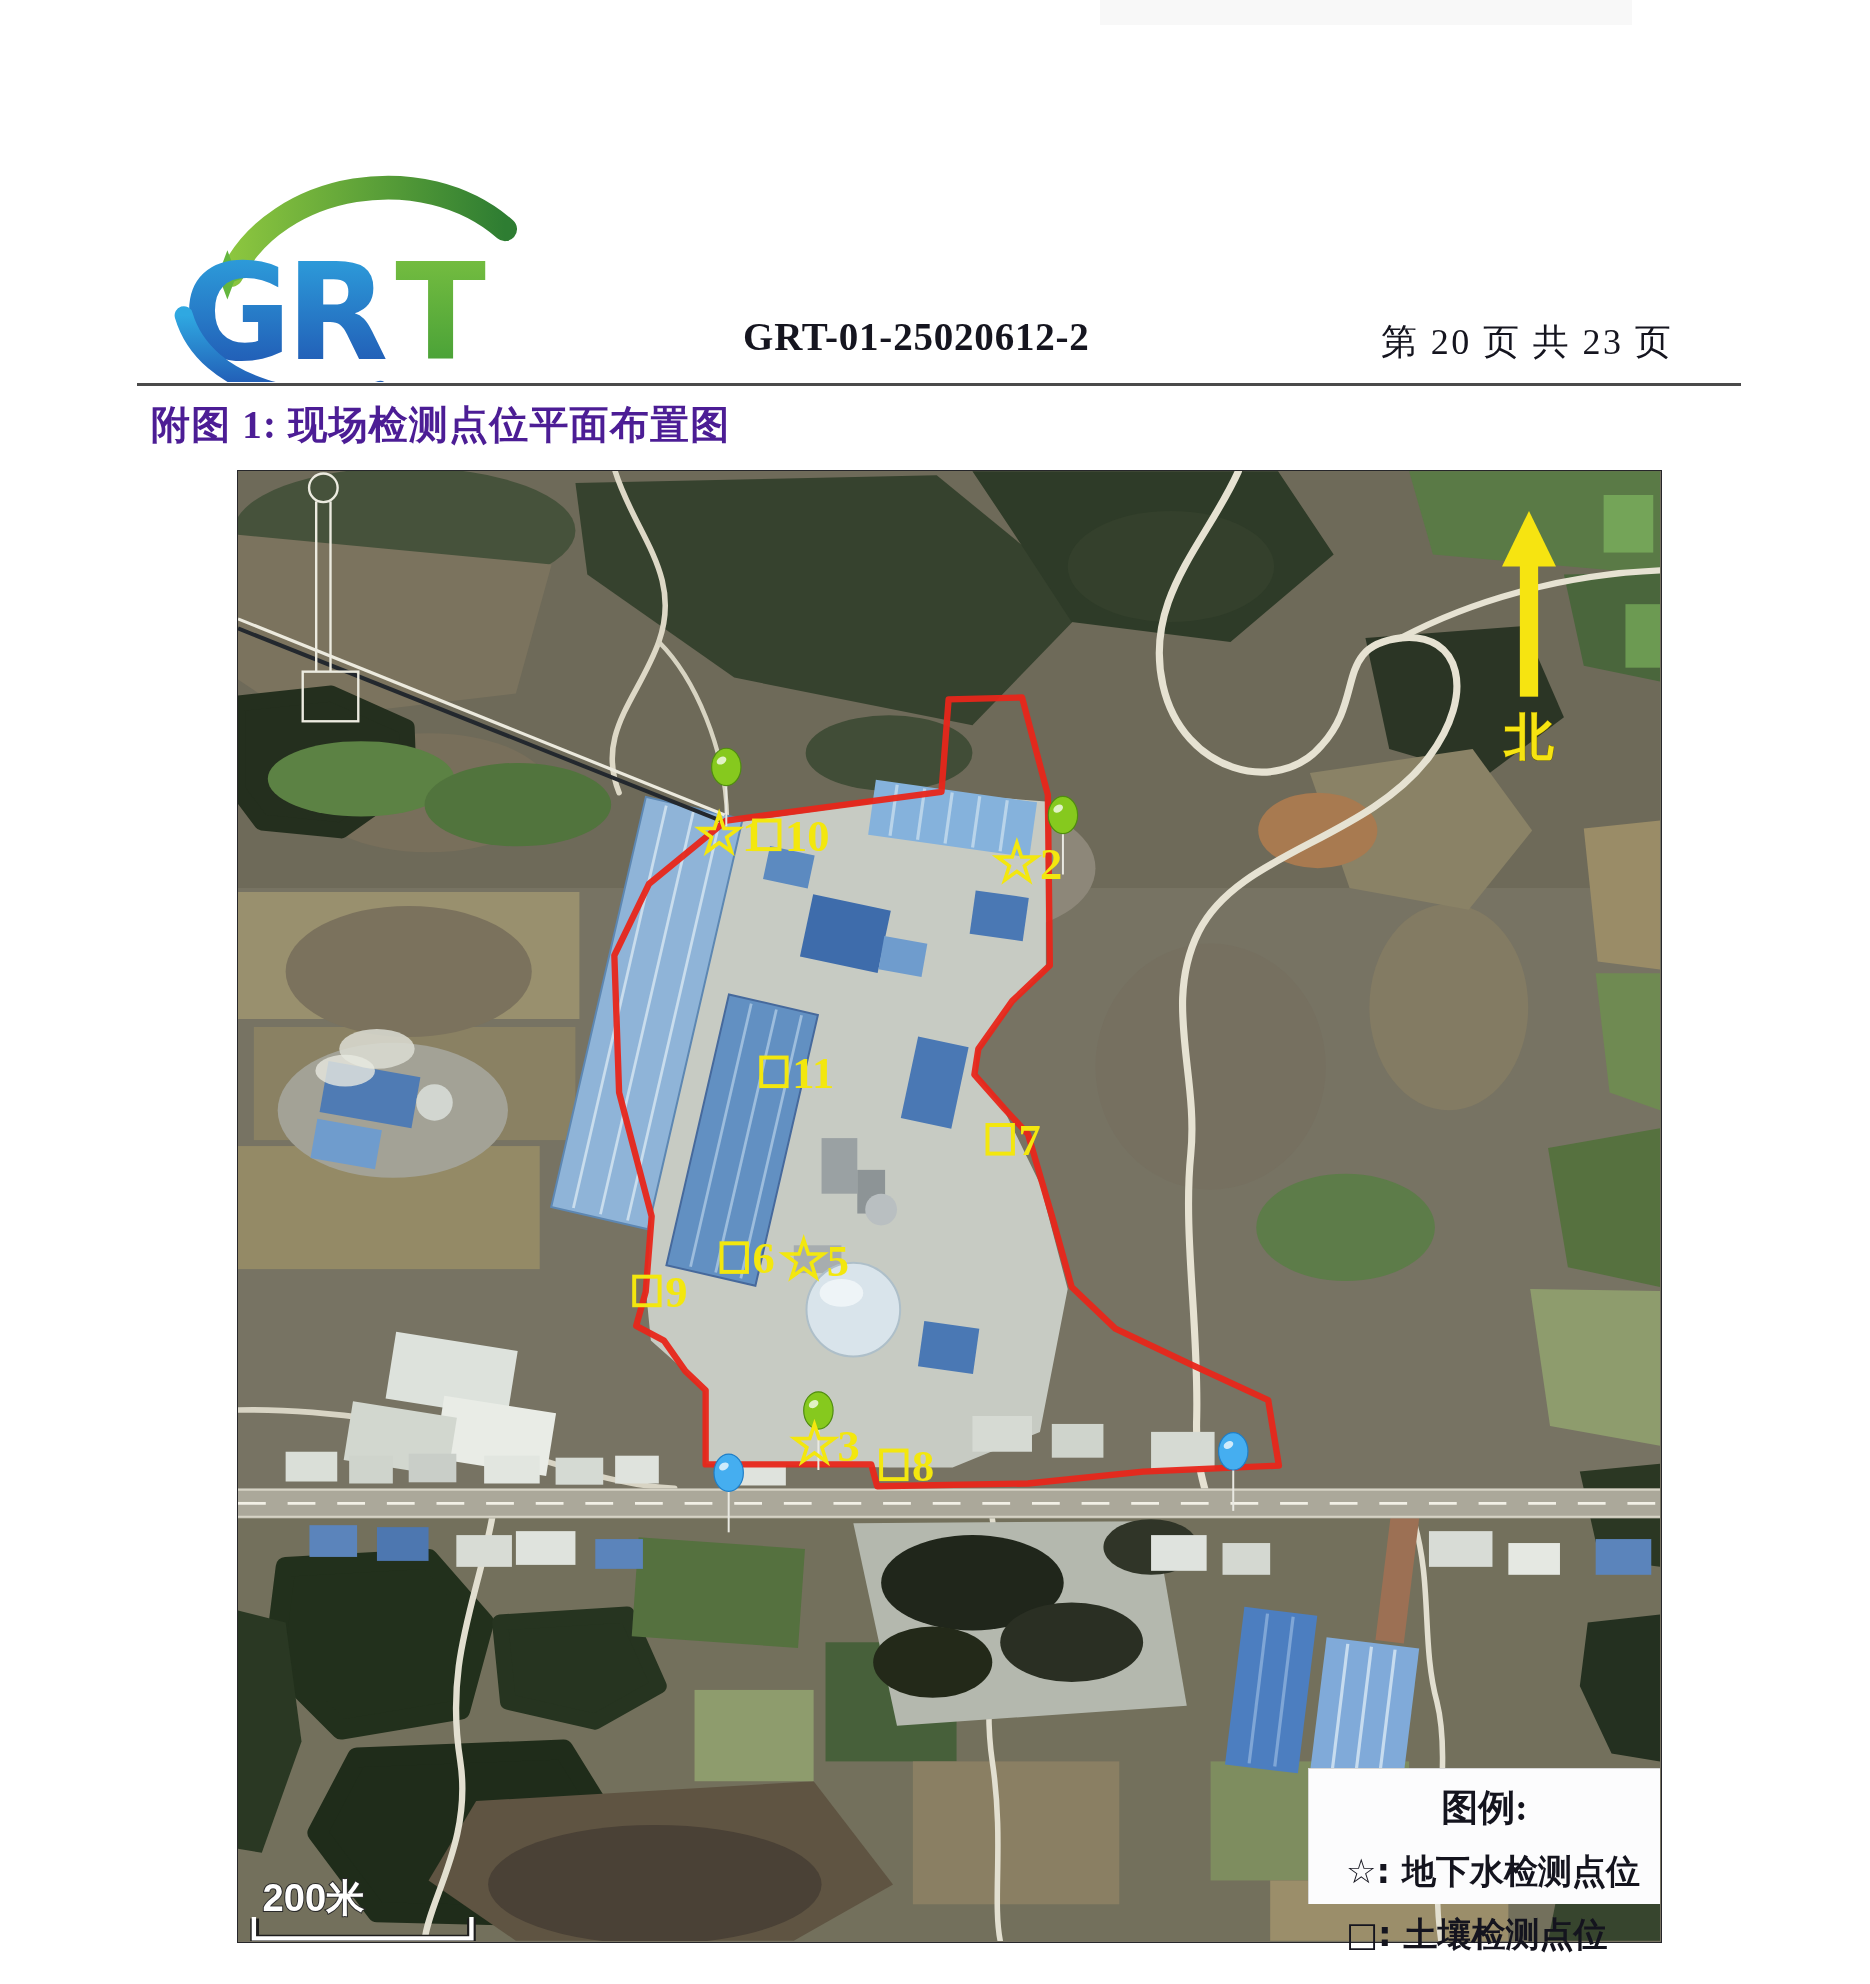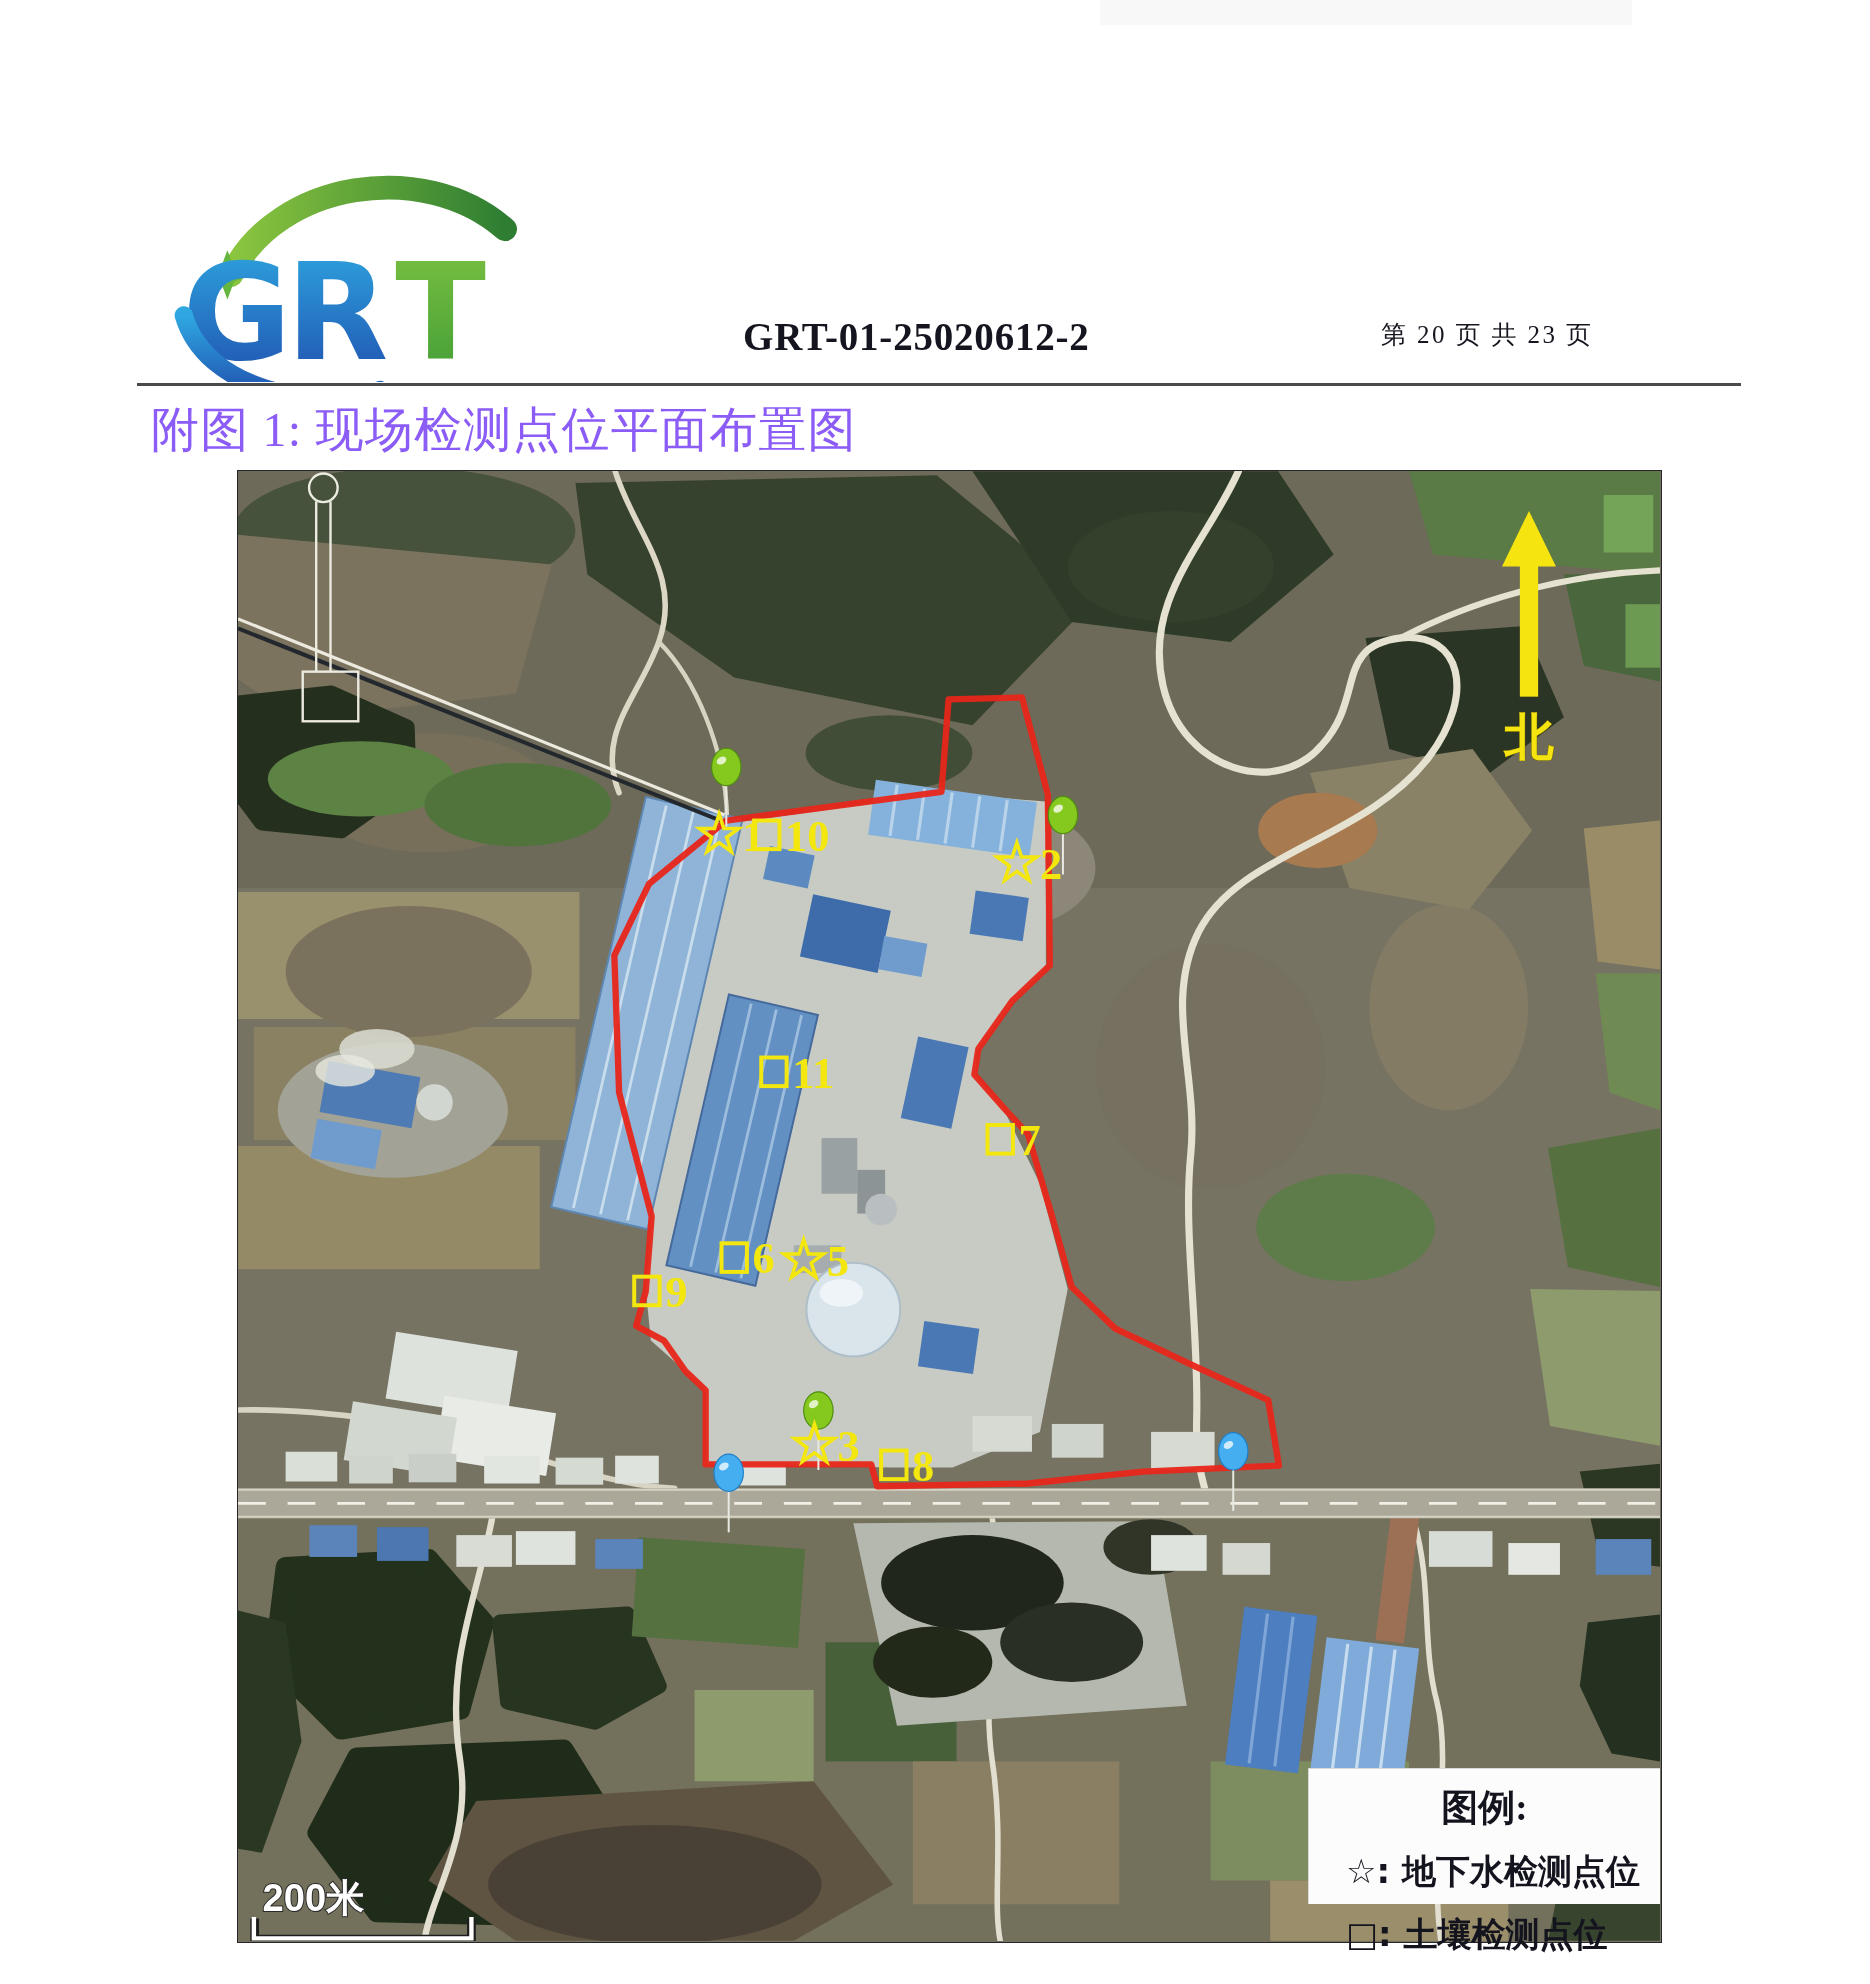--- a/index.html
+++ b/index.html
@@ -3,23 +3,23 @@
 <meta charset="utf-8">
 <style>
   * { margin:0; padding:0; box-sizing:border-box; }
   html,body { background:#ffffff; }
   body { width:1871px; height:2646px; position:relative; font-family:"Liberation Serif",serif; }
   .page { position:absolute; left:0; top:0; width:1871px; height:2646px; background:#ffffff; overflow:hidden; }
   .abs { position:absolute; }
   .scan-strip { left:1100px; top:0; width:532px; height:25.4px; background:#f8f8f8; }
   .logo-svg { left:146px; top:136px; }
   .doc-number { left:743px; top:314px; font-size:39px; font-weight:bold; color:#15151f; letter-spacing:0.8px;text-align:right; }
-  .page-info { left:1381px; top:318px; font-size:25px; color:#15151f; letter-spacing:2.4px; }
+  .page-info { left:1381px; top:318px; font-size:36px; color:#15151f; letter-spacing:2.4px; }
   .header-rule { left:137px; top:383px; width:1604px; height:3.2px; background:#4a4a4a; }
-  .fig-title { left:151px; top:398px; font-size:48px; font-weight:normal; color:#8b5cf6; letter-spacing:1.2px; }
+  .fig-title { left:151px; top:398px; font-size:39px; font-weight:bold; color:#4c1d95; letter-spacing:1.2px; }
   .map-frame { left:237px; top:470px; width:1425px; height:1473px; border:1.6px solid #26262a; background:#777363; }
   .map-frame svg.terrain { position:absolute; left:0; top:0; }
   .legend { position:absolute; left:1070px; top:1297px; width:352px; height:136px; background:#fcfcfd; z-index:5;
             border-left:0.8px solid #d8d8d8; border-top:0.8px solid #d8d8d8; padding-top:13.5px; color:#14141e; }
   .legend-title { text-align:center; font-size:37px; font-weight:bold; }
   .legend-row { padding-left:37px; margin-top:16.7px; font-size:34px; font-weight:bold; font-family:"DejaVu Sans","Liberation Serif",serif; }
 </style>
 </head>
 <body>
 

